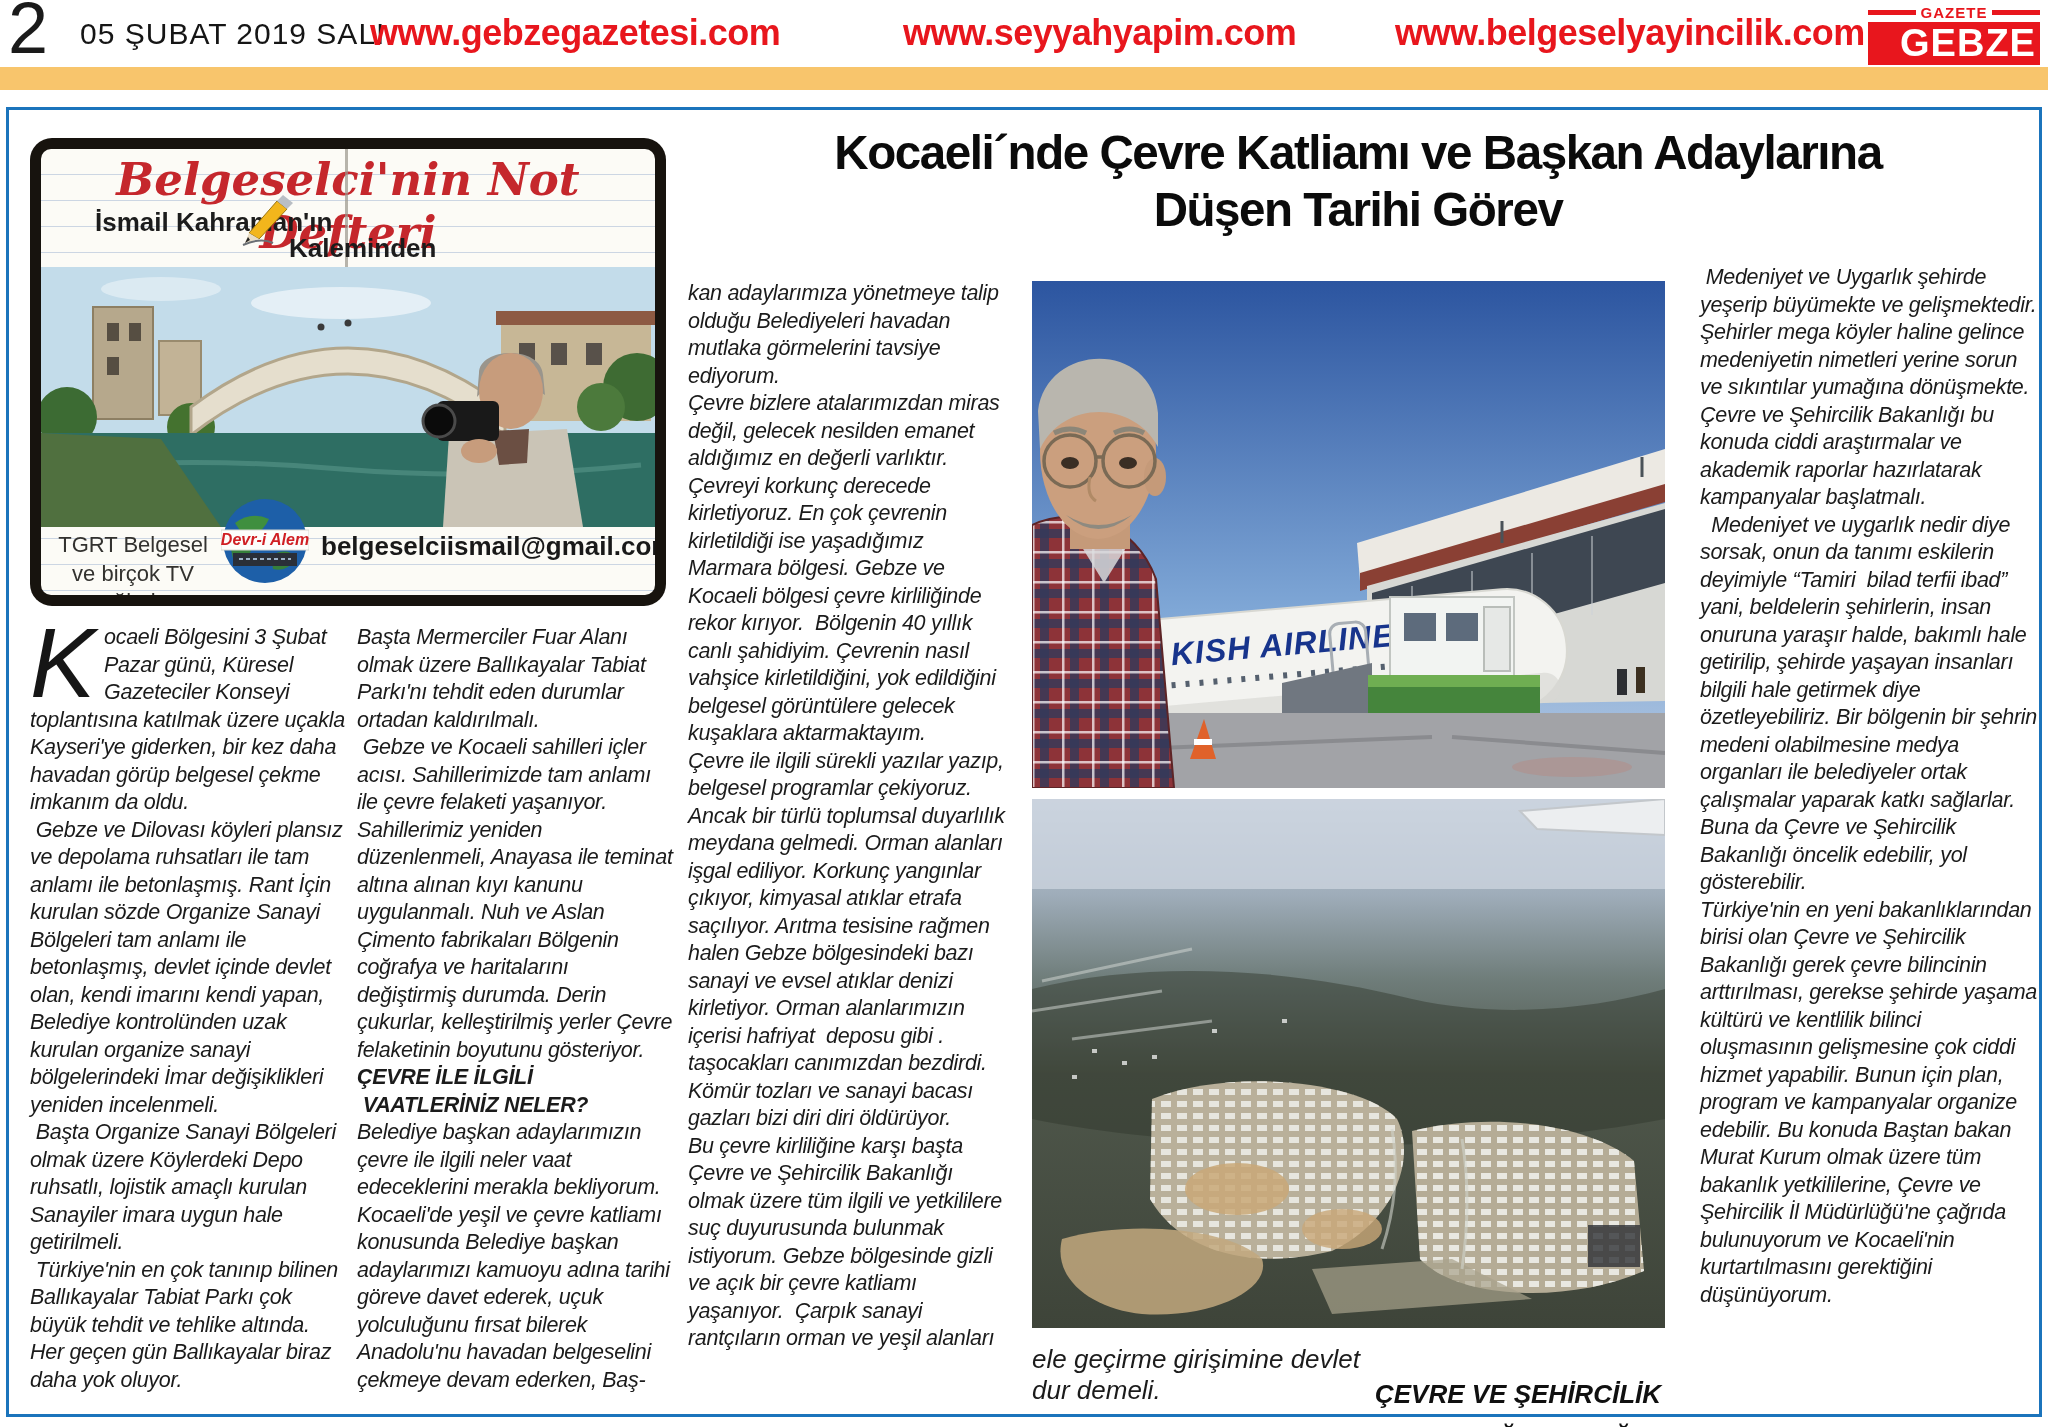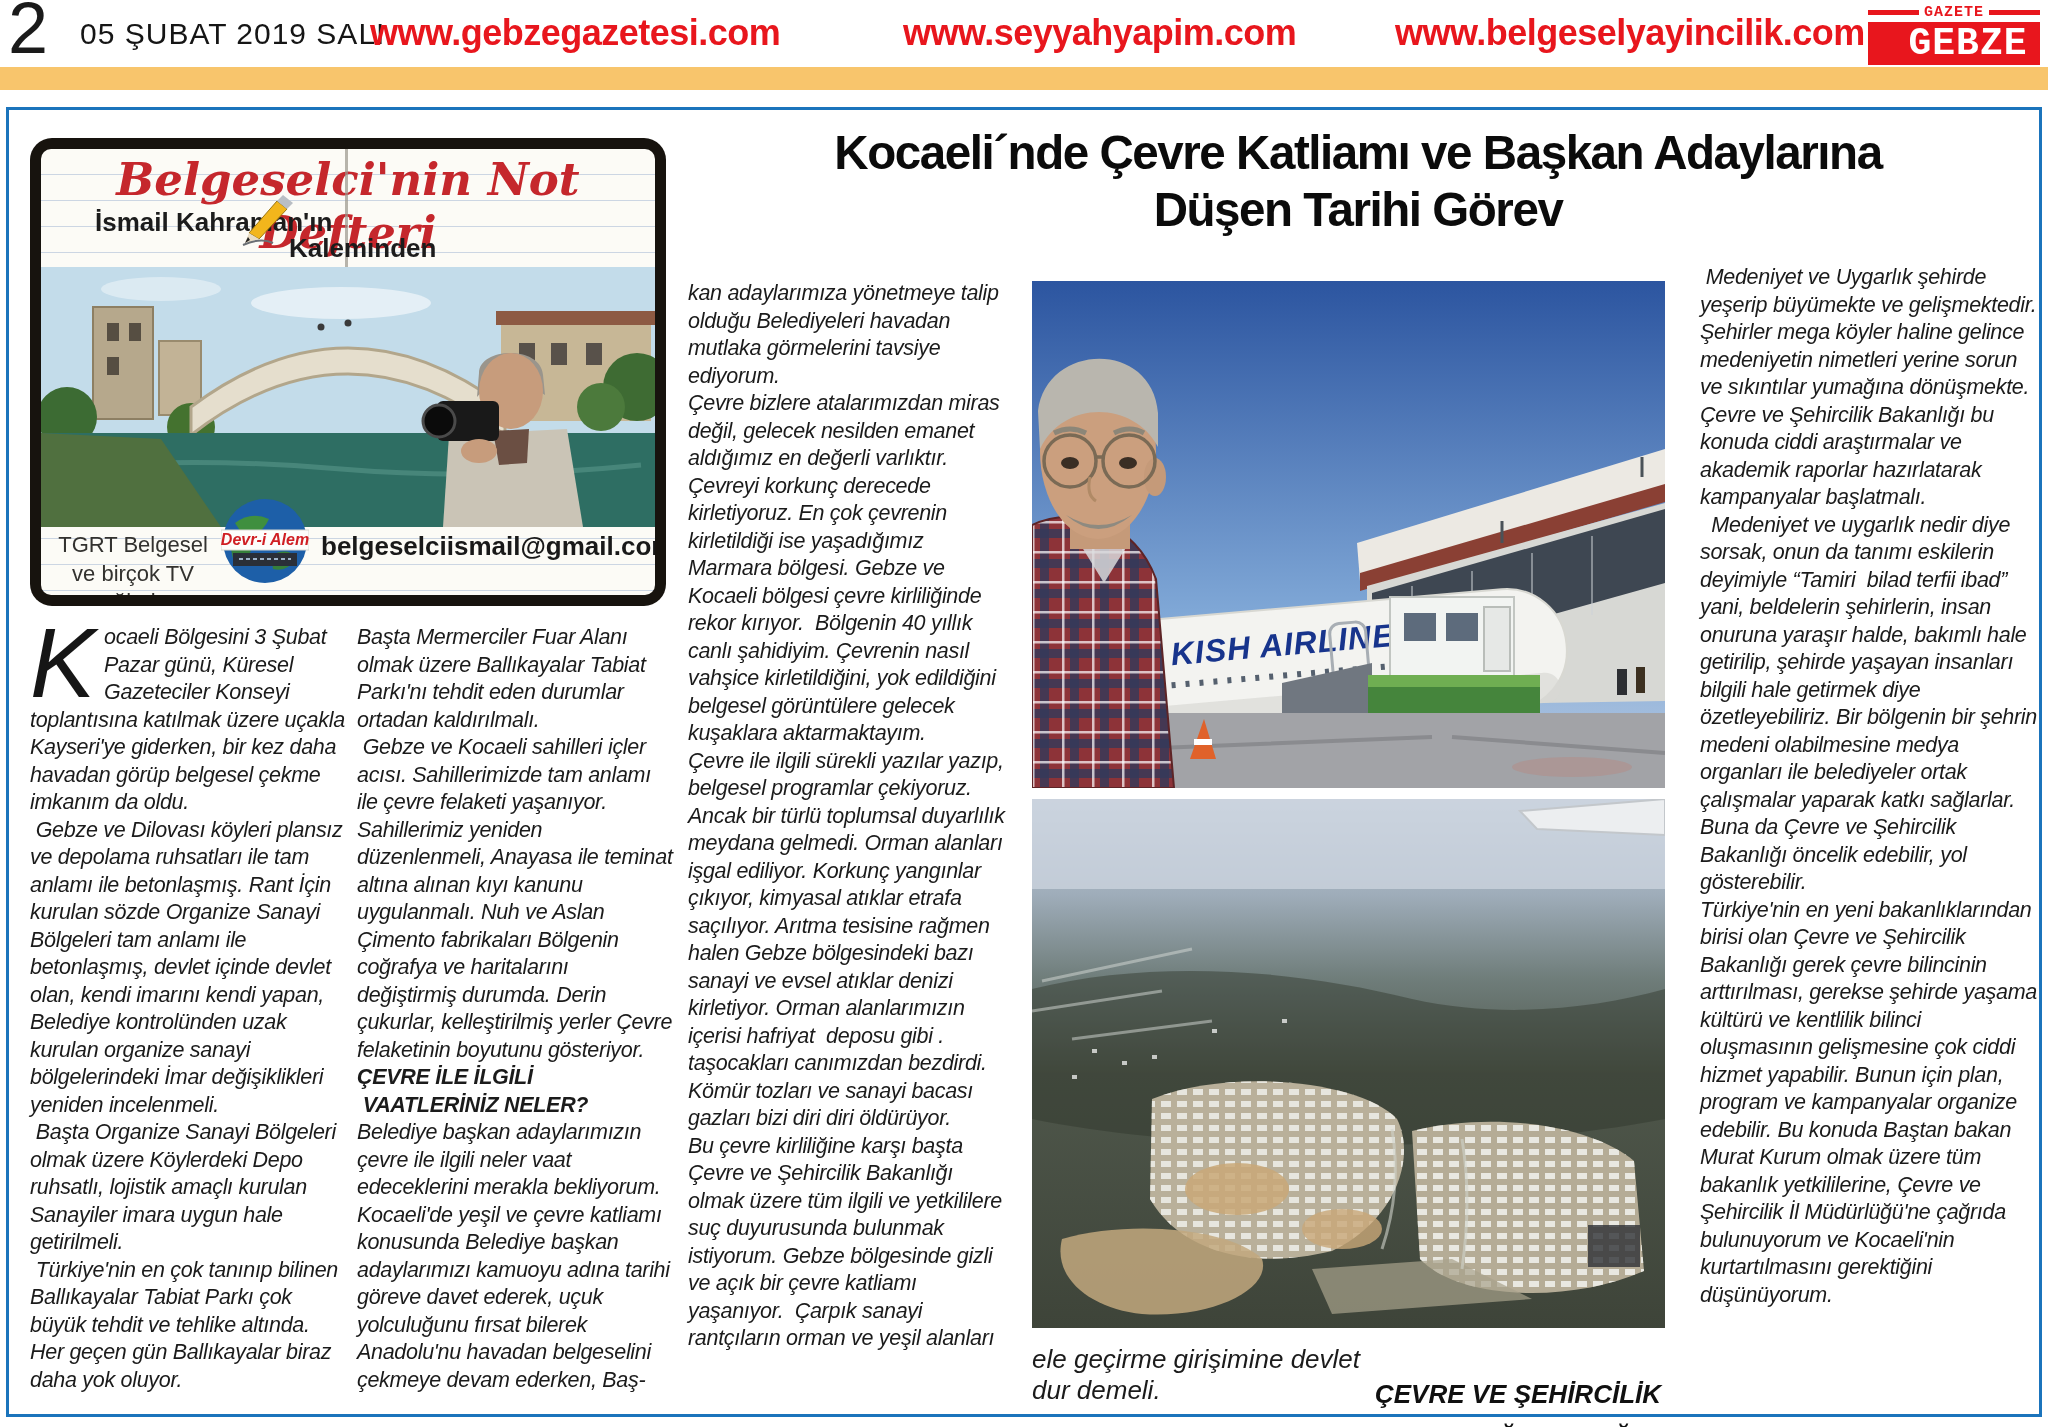--- a/index.html
+++ b/index.html
@@ -3,21 +3,21 @@
 <meta charset="utf-8">
 <style>
   html,body{margin:0;padding:0;background:#ddd;}
   .page{position:relative;width:2048px;height:1427px;background:#fff;overflow:hidden;
         font-family:"Liberation Sans",sans-serif;color:#111;}
   
   .hdr-num{position:absolute;left:8px;top:-8px;font-size:72px;font-weight:400;line-height:1;color:#1a1a1a;}
   .hdr-date{position:absolute;left:80px;top:17px;font-size:30px;letter-spacing:1px;color:#151515;}
   .hdr-url{position:absolute;top:12px;font-size:36px;font-weight:700;color:#e8161d;letter-spacing:-0.5px;}
   .u1{left:370px}.u2{left:903px}.u3{left:1395px}
-  .hdr-logo{position:absolute;right:8px;top:3px;width:172px;height:62px;font-family:Liberation Mono, monospace;}
+  .hdr-logo{position:absolute;right:8px;top:3px;width:172px;height:62px;}
   .logo-top{height:19px;display:flex;align-items:center;gap:5px;}
   .logo-line{flex:1;height:5px;background:#e8161d;}
   .logo-top span{color:#e8161d;font-size:15px;font-weight:700;letter-spacing:1px;}
   .logo-main{height:43px;background:#e8161d;color:#fff;font-weight:700;font-size:38px;
              display:flex;align-items:center;justify-content:center;letter-spacing:1px;padding-left:28px;}
   .band{position:absolute;left:0;top:67px;width:2048px;height:23px;background:#f8c56c;}
   .frame{position:absolute;left:6px;top:107px;width:2030px;height:1304px;border:3px solid #1b74bc;background:transparent;}
   
   .promo{position:absolute;left:30px;top:138px;width:636px;height:468px;background:#17130e;
          border-radius:22px;padding:11px;box-sizing:border-box;}

